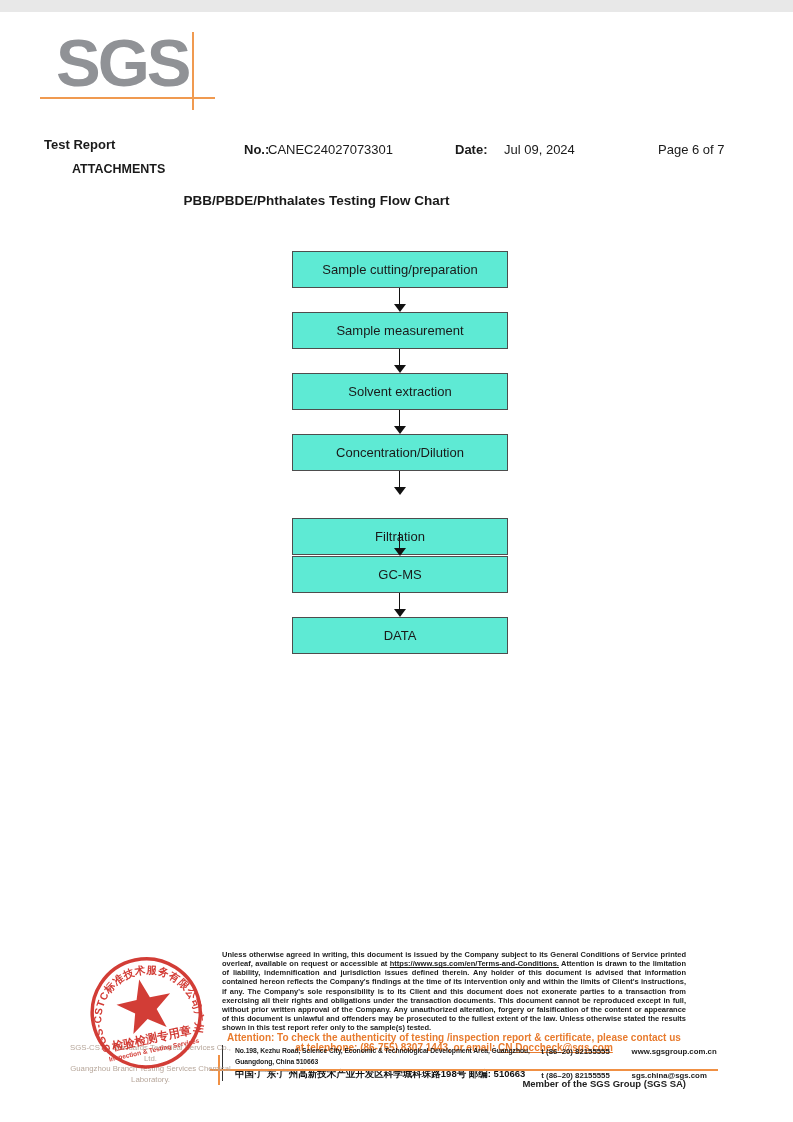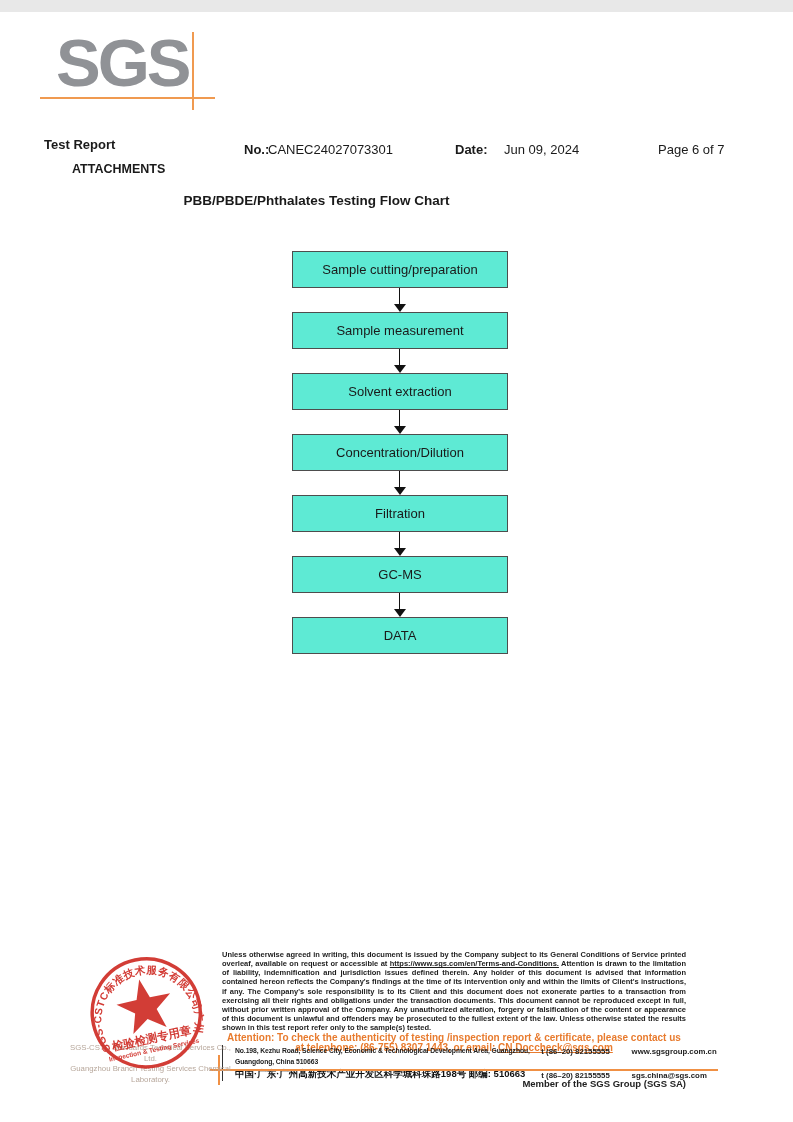--- a/index.html
+++ b/index.html
@@ -97,21 +97,21 @@
 
   <div class="logo-text">SGS</div>
   <div class="logo-hline"></div>
   <div class="logo-vline"></div>
 
   <div class="hdr-title">Test Report</div>
   <div class="hdr-attach">ATTACHMENTS</div>
   <div class="hdr-no-lbl">No.:</div>
   <div class="hdr-no-val">CANEC24027073301</div>
   <div class="hdr-dt-lbl">Date:</div>
-  <div class="hdr-dt-val">Jun 09, 2024</div>
+  <div class="hdr-dt-val">Jul 09, 2024</div>
   <div class="hdr-page">Page 6 of 7</div>
 
   <div class="fc-title">PBB/PBDE/Phthalates Testing Flow Chart</div>
 
   <div class="fc-box" style="top:239px">Sample cutting/preparation</div>
   <div class="fc-arrow" style="top:276px">
       <div class="shaft"></div>
       <div class="head"></div>
     </div>
 
@@ -126,21 +126,21 @@
       <div class="shaft"></div>
       <div class="head"></div>
     </div>
 
   <div class="fc-box" style="top:422px">Concentration/Dilution</div>
   <div class="fc-arrow" style="top:459px">
       <div class="shaft"></div>
       <div class="head"></div>
     </div>
 
-  <div class="fc-box" style="top:483px">Filtration</div>
+  <div class="fc-box" style="top:506px">Filtration</div>
   <div class="fc-arrow" style="top:520px">
       <div class="shaft"></div>
       <div class="head"></div>
     </div>
 
   <div class="fc-box" style="top:544px">GC-MS</div>
   <div class="fc-arrow" style="top:581px">
       <div class="shaft"></div>
       <div class="head"></div>
     </div>

